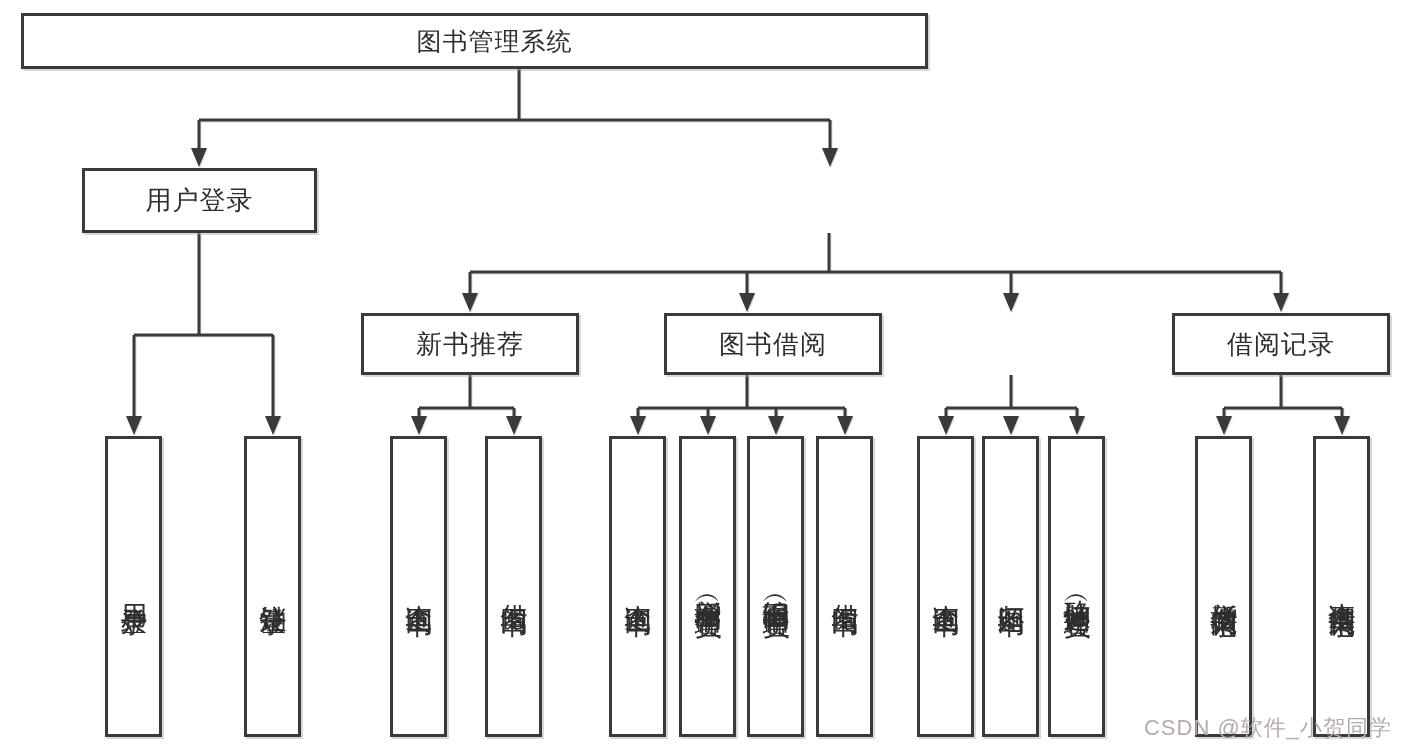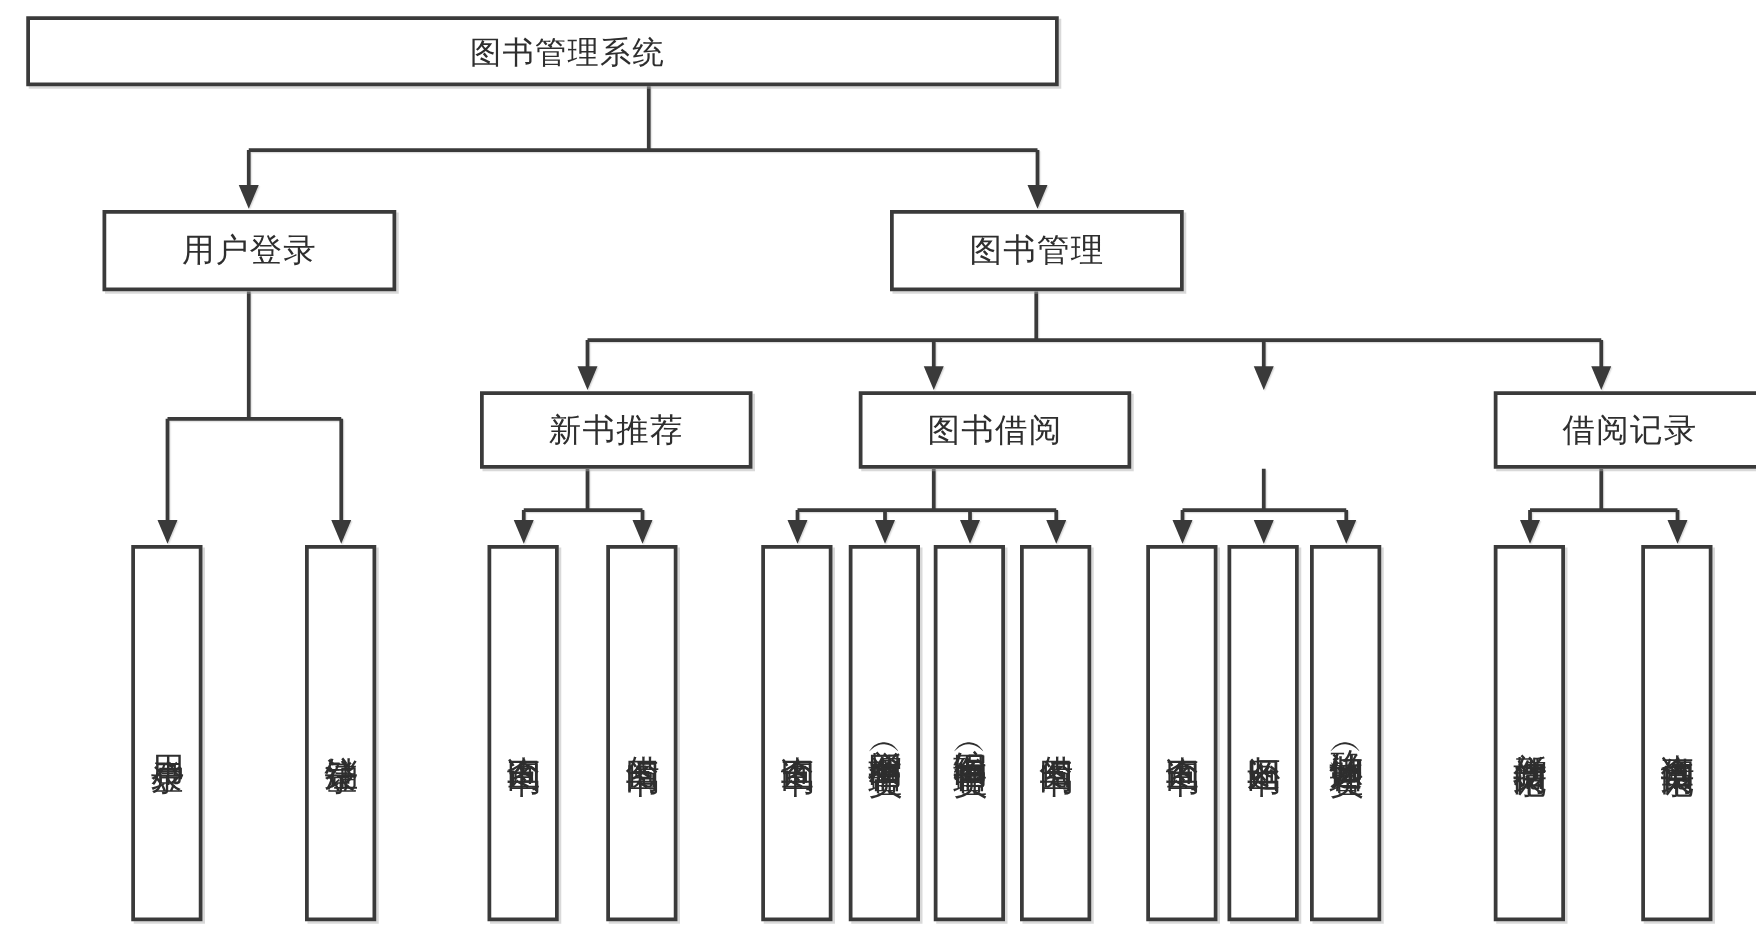--- a/index.html
+++ b/index.html
@@ -16,23 +16,23 @@
     position:absolute;
     box-sizing:border-box;
     background:#ffffff;
     border:3px solid #3a3a3a;
     display:flex;align-items:center;justify-content:center;
     color:#2e2e2e;
     z-index:2;
     box-shadow:2px 2px 0 rgba(170,170,170,0.45);
   }
   .node .lbl{white-space:nowrap;}
-  .root{left:21px;top:13px;width:826px;height:56px;font-size:25px;letter-spacing:1px;padding-left:40px;}
+  .root{left:21px;top:13px;width:907px;height:56px;font-size:25px;letter-spacing:1px;padding-left:40px;}
   .lv2{top:168px;width:235px;height:65px;font-size:26px;letter-spacing:1px;}
-  .lv3{top:313px;width:218px;height:62px;font-size:26px;letter-spacing:1px;margin-left:23px;}
+  .lv3{top:313px;width:218px;height:62px;font-size:26px;letter-spacing:1px;}
   .lv4{top:436px;width:57px;height:301px;}
   .lv4 .lbl{
     writing-mode:vertical-rl;
     text-orientation:mixed;
     font-size:27px;
     letter-spacing:2px;
     line-height:1;
   }
   .watermark{
     position:absolute;
@@ -89,23 +89,20 @@
     </g>
   </svg>
 
   <div class="node root">
     <span class="lbl">图书管理系统</span>
   </div>
 
   <div class="node lv2" style="left:82px;">
     <span class="lbl">用户登录</span>
   </div>
-  <div class="node lv2" style="left:712px;">
-    <span class="lbl">图书管理</span>
-  </div>
 
   <div class="node lv3" style="left:361px;">
     <span class="lbl">新书推荐</span>
   </div>
   <div class="node lv3" style="left:664px;">
     <span class="lbl">图书借阅</span>
   </div>
   <div class="node lv3" style="left:1172px;">
     <span class="lbl">借阅记录</span>
   </div>
@@ -147,14 +144,15 @@
     <span class="lbl">确认归还（管理员）</span>
   </div>
 
   <div class="node lv4" style="left:1195px;">
     <span class="lbl">新增借阅记录</span>
   </div>
   <div class="node lv4" style="left:1313px;">
     <span class="lbl">查询借阅记录</span>
   </div>
 
+  <div class="watermark">CSDN @软件_小贺同学</div>
 
 </div>
 
 </body></html>

